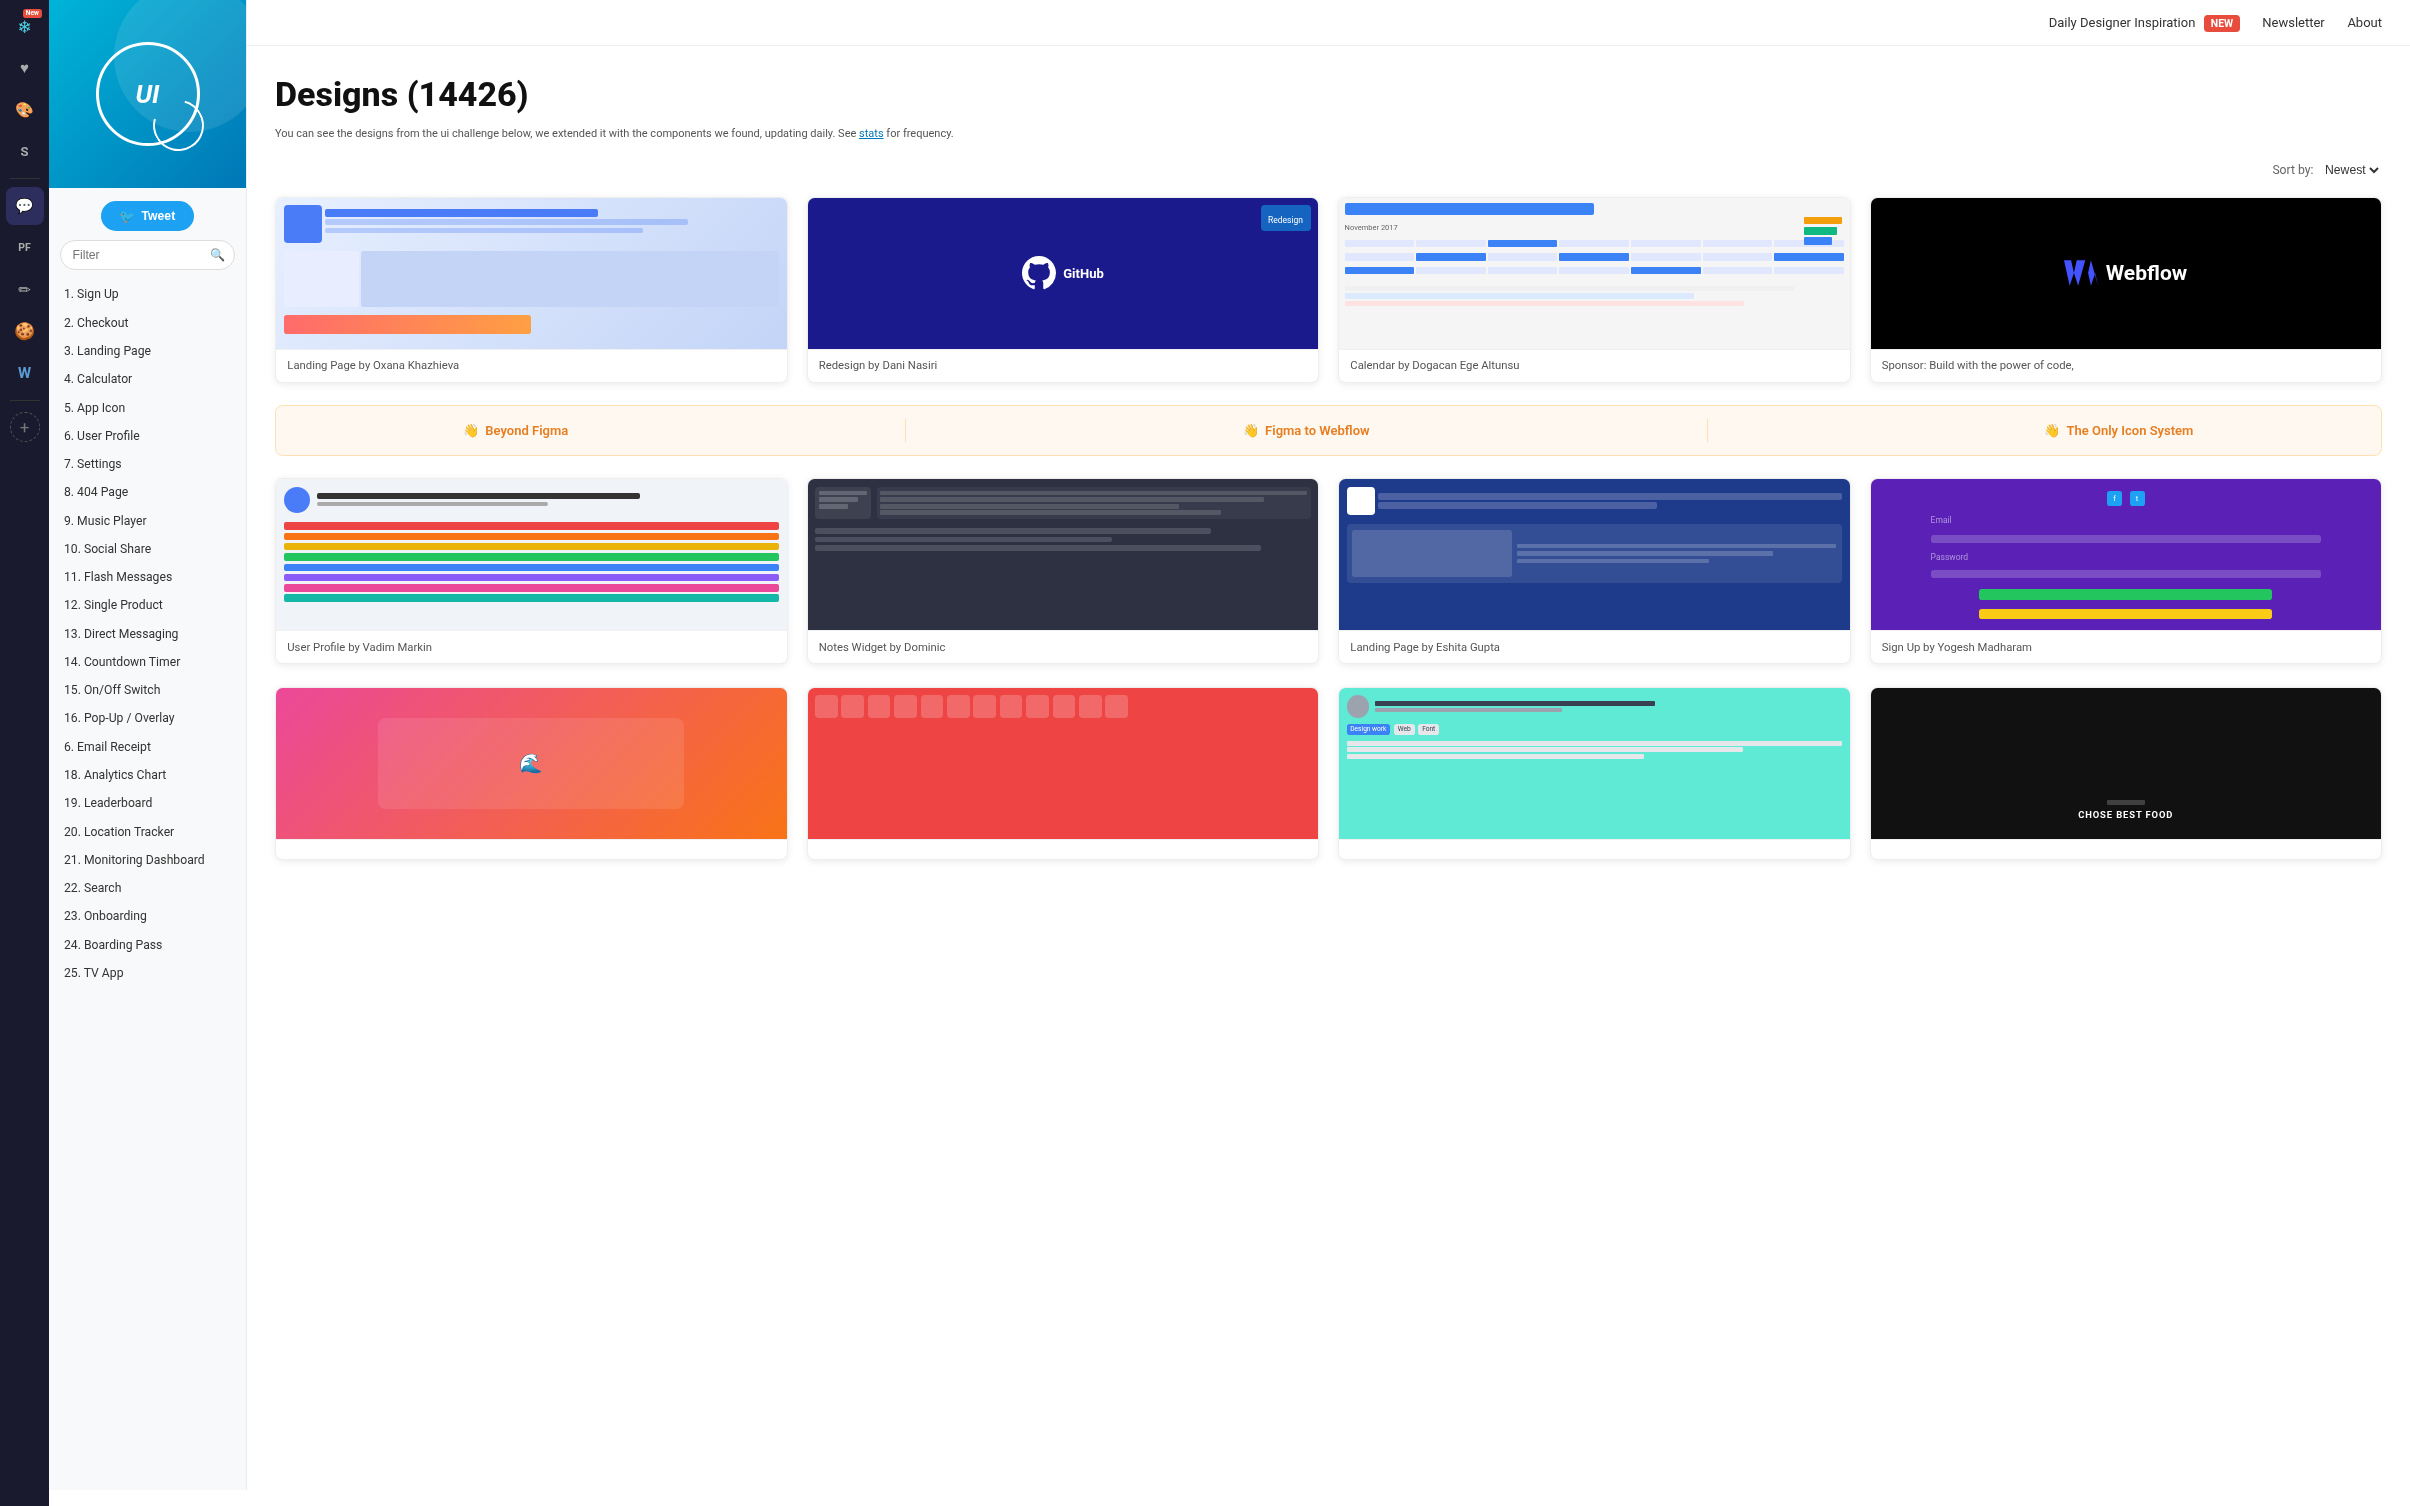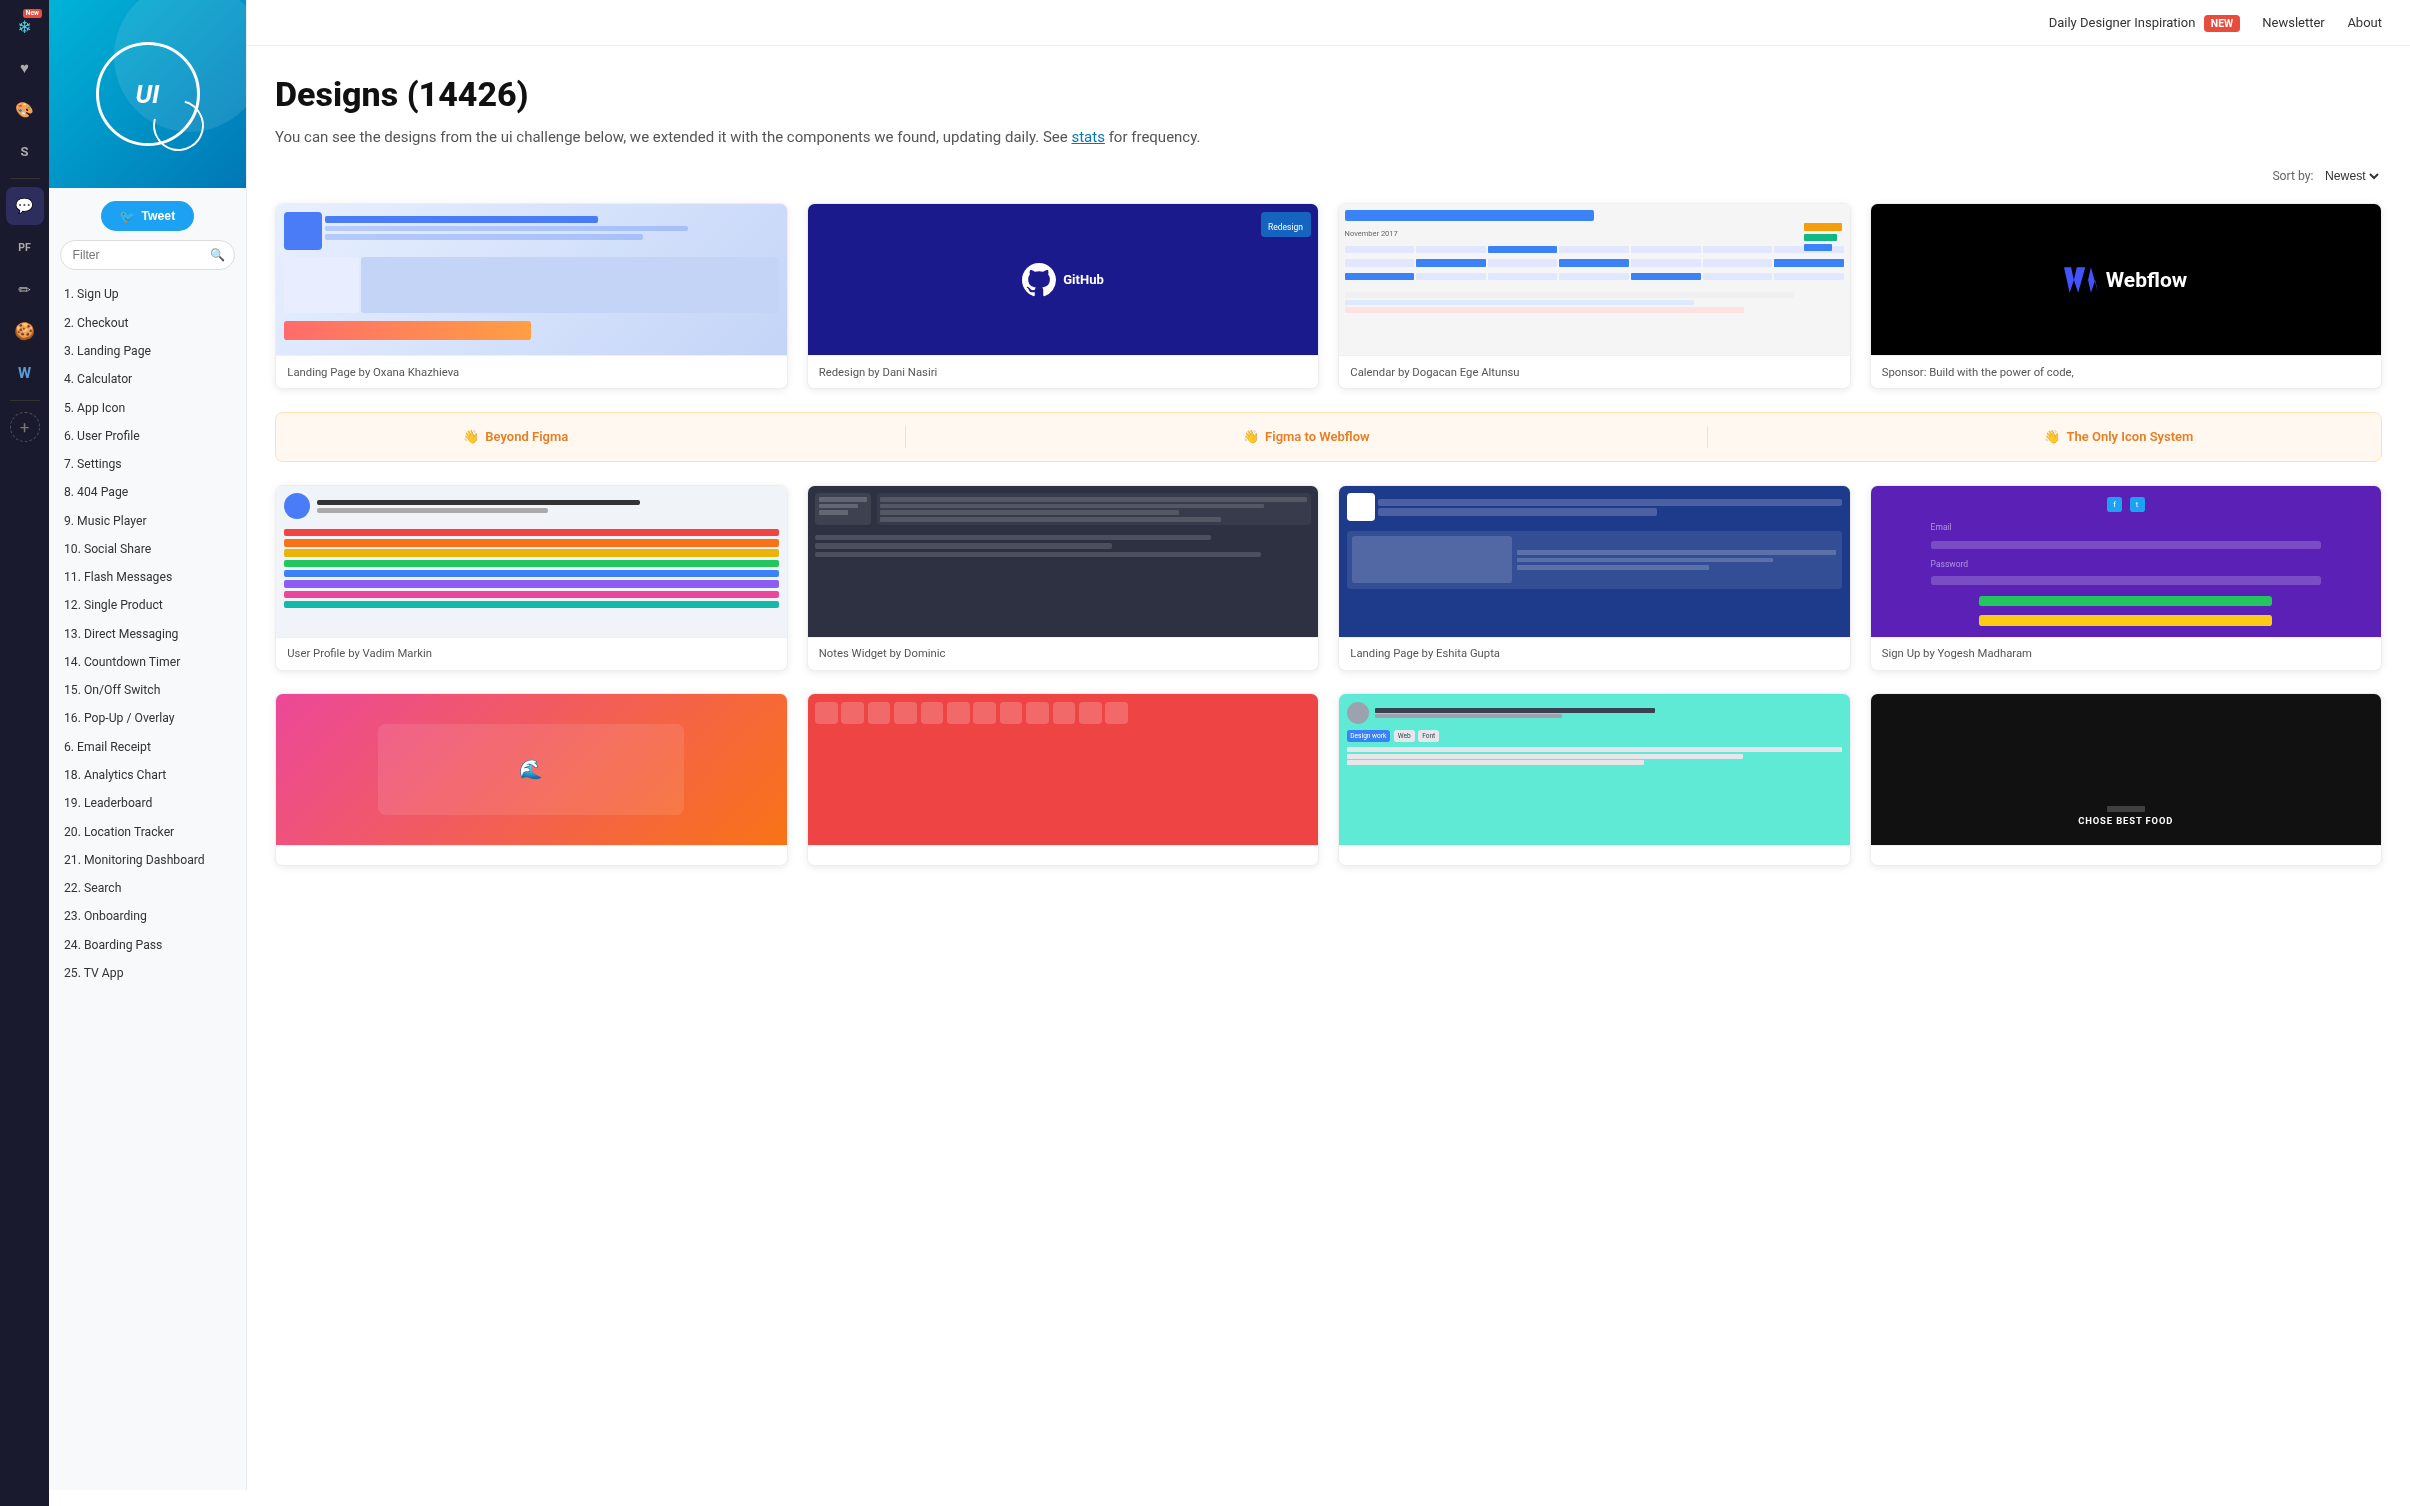--- a/index.html
+++ b/index.html
@@ -210,21 +210,21 @@
     .content {
       padding: 28px 28px 28px;
     }
     .page-title {
       font-size: 34px;
       font-weight: 800;
       color: #111;
       margin-bottom: 11.3px;
     }
     .page-desc {
-      font-size: 15px;
+      font-size: 11px;
       color: #555;
       margin-bottom: 19px;
       line-height: 1.6;
     }
     .page-desc a {
       color: #0077b6;
       text-decoration: underline;
     }
     .sort-bar {
       display: flex;

